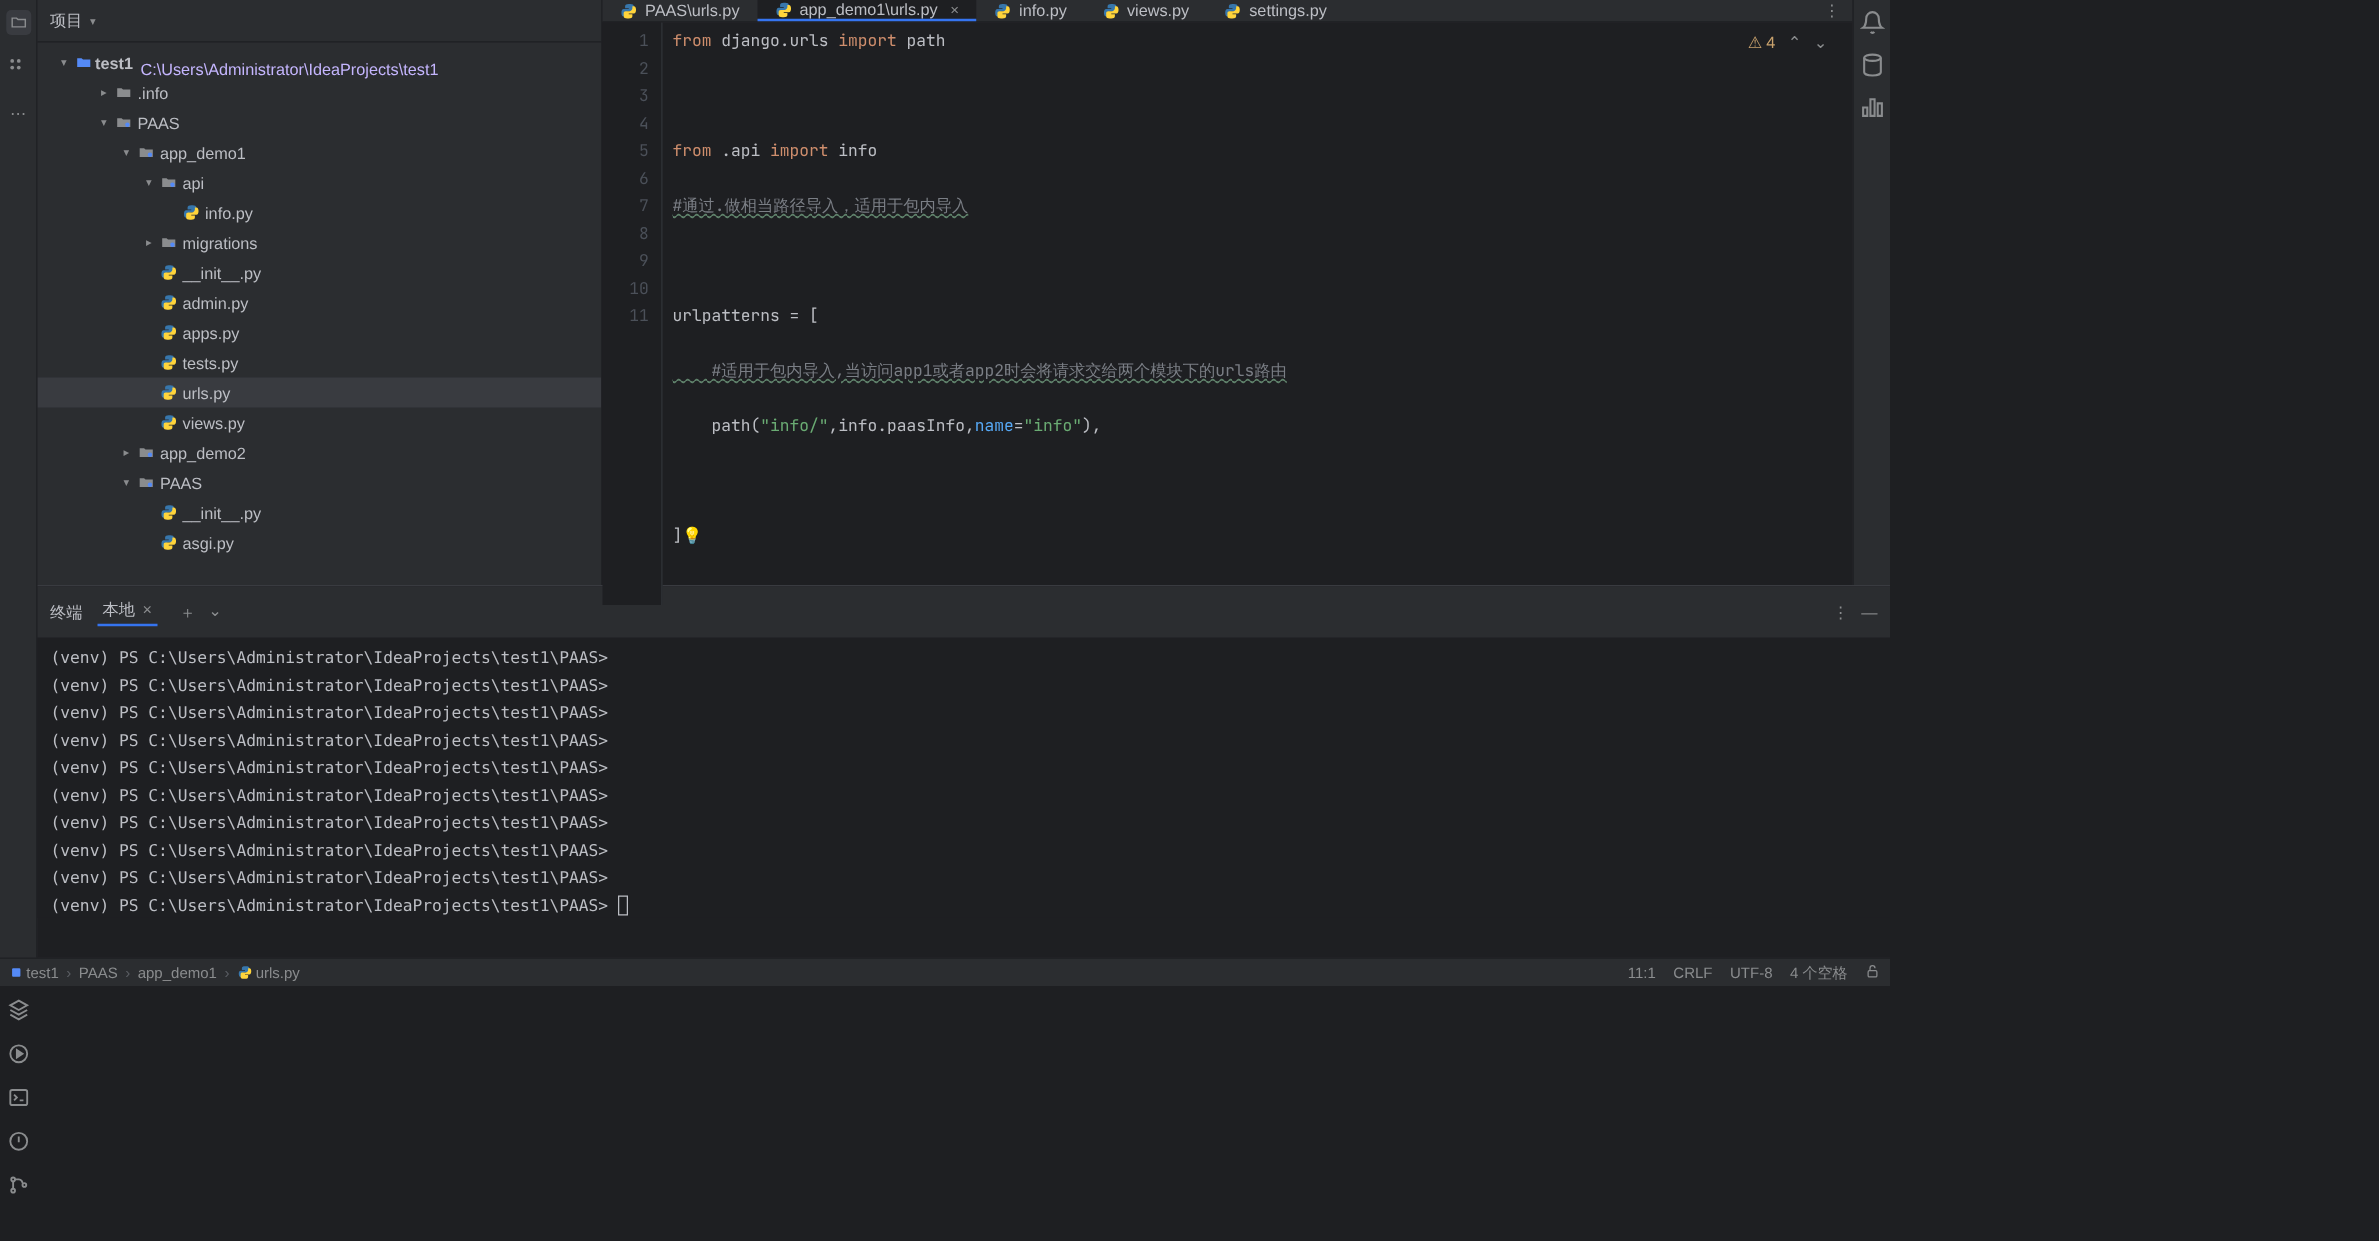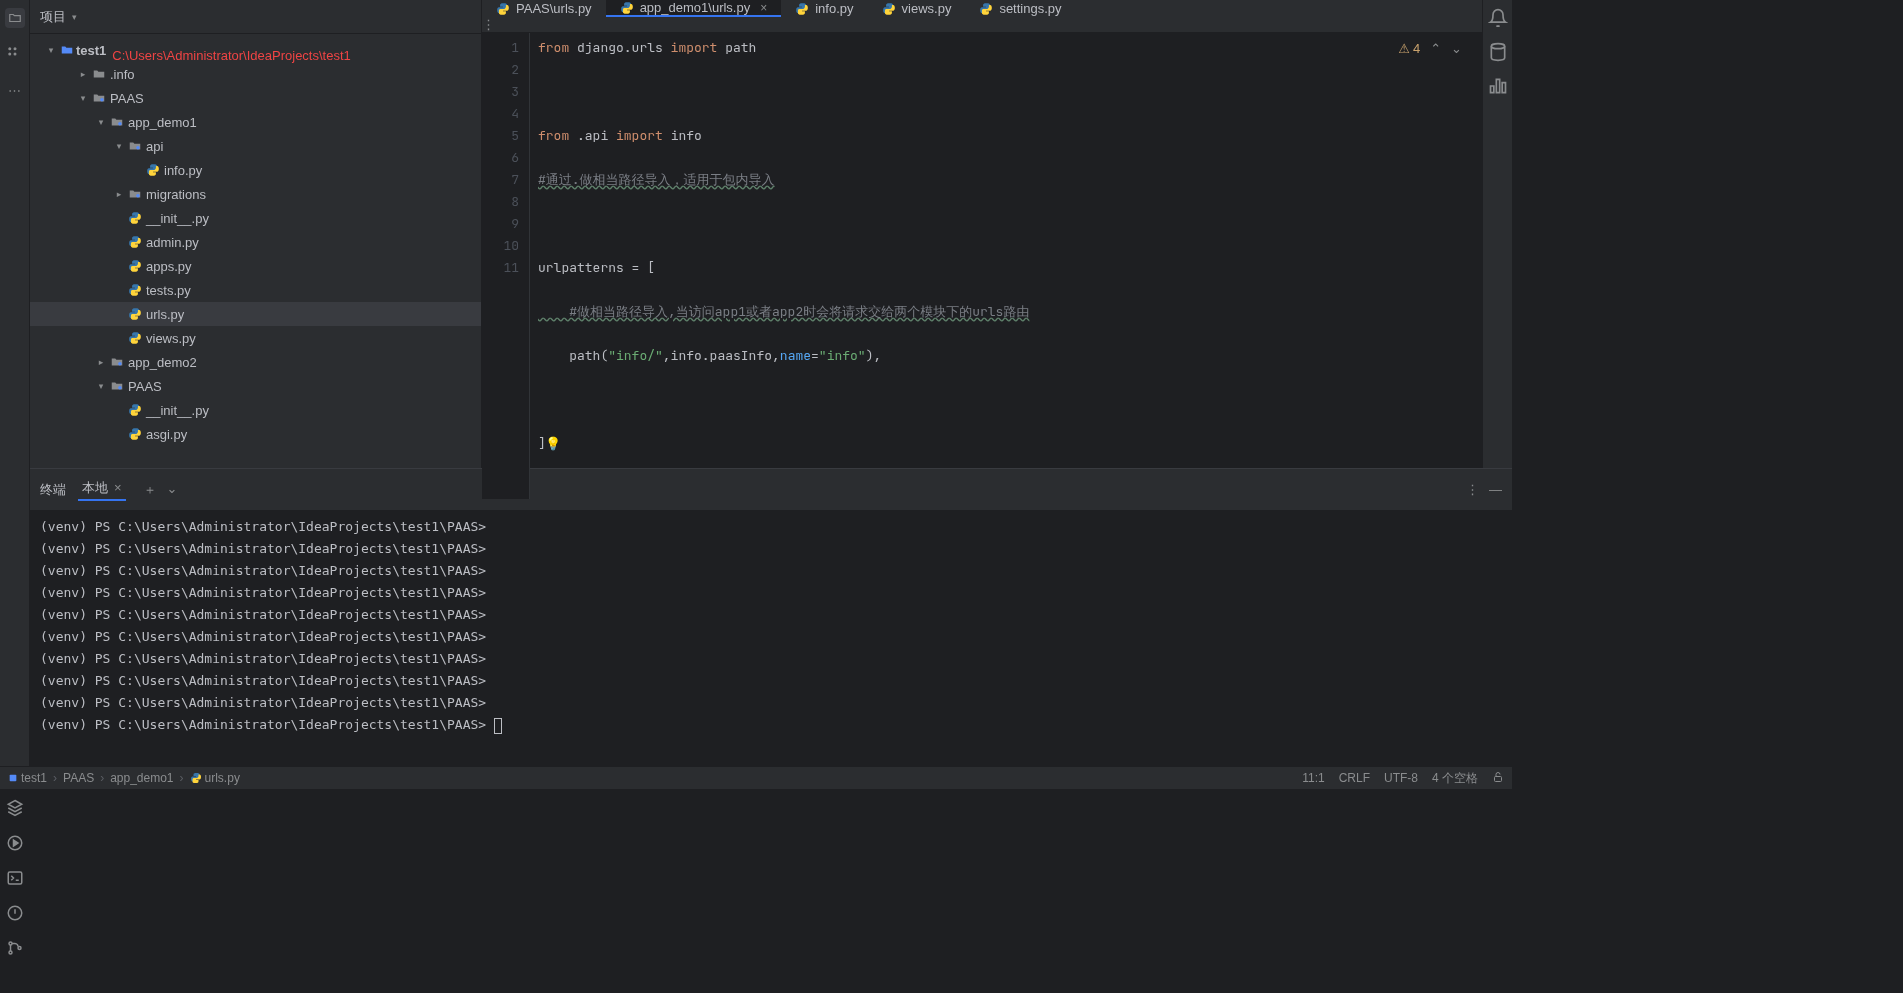--- a/index.html
+++ b/index.html
@@ -69,34 +69,33 @@
 }
 .tree-inset { display: inline-block; }
 .tree-arrow {
   width: 14px; display: inline-flex; justify-content: center;
   color: #8a8c8e; font-size: 9px;
 }
 .tree-icon {
   width: 18px; display: inline-flex; justify-content: center; align-items: center;
 }
 .tree-label { padding-left: 2px; }
-.tree-hint { color: #ef4444; padding-left: 6px; margin-top: 10px; }
+.tree-hint { color: #c4b5fd; padding-left: 6px; margin-top: 10px; }
 .py-icon {
   display: inline-flex; align-items: center;
   font-size: 11px;
 }
 .editor-panel {
   flex: 1; display: flex; flex-direction: column;
   background: #1e1f22; min-width: 0;
 }
 .tabs {
   height: 34px; display: flex; align-items: stretch;
   background: #2b2d30;
   border-bottom: 1px solid #1e1f22;
-  flex-direction: column;
 }
 .tab {
   display: flex; align-items: center;
   padding: 0 14px;
   gap: 6px;
   cursor: pointer;
   color: #bcbec4;
   font-size: 13px;
   position: relative;
 }
@@ -478,21 +477,21 @@
               <div>9</div>
               <div>10</div>
               <div>11</div>
             </div>
           <div class="code" id="code"><div><span class="kw">from</span> django.urls <span class="kw">import</span> path</div>
 <div> </div>
 <div><span class="kw">from</span> .api <span class="kw">import</span> info</div>
 <div><span class="cmt">#通过.做相当路径导入，适用于包内导入</span></div>
 <div> </div>
 <div>urlpatterns = [</div>
-<div><span class="cmt">    #做相当路径导入,当访问app1或者app2时会将请求交给两个模块下的urls路由</span></div>
+<div><span class="cmt">    #适用于包内导入,当访问app1或者app2时会将请求交给两个模块下的urls路由</span></div>
 <div>    path(<span class="str">"info/"</span>,info.paasInfo,<span class="param">name</span>=<span class="str">"info"</span>),</div>
 <div> </div>
 <div>]<span class="bulb">💡</span></div>
 <div> </div></div>
           <div class="editor-overlay">
             <span class="warn-badge">⚠<span>4</span></span>
             <span>⌃</span>
             <span>⌄</span>
           </div>
         </div>

